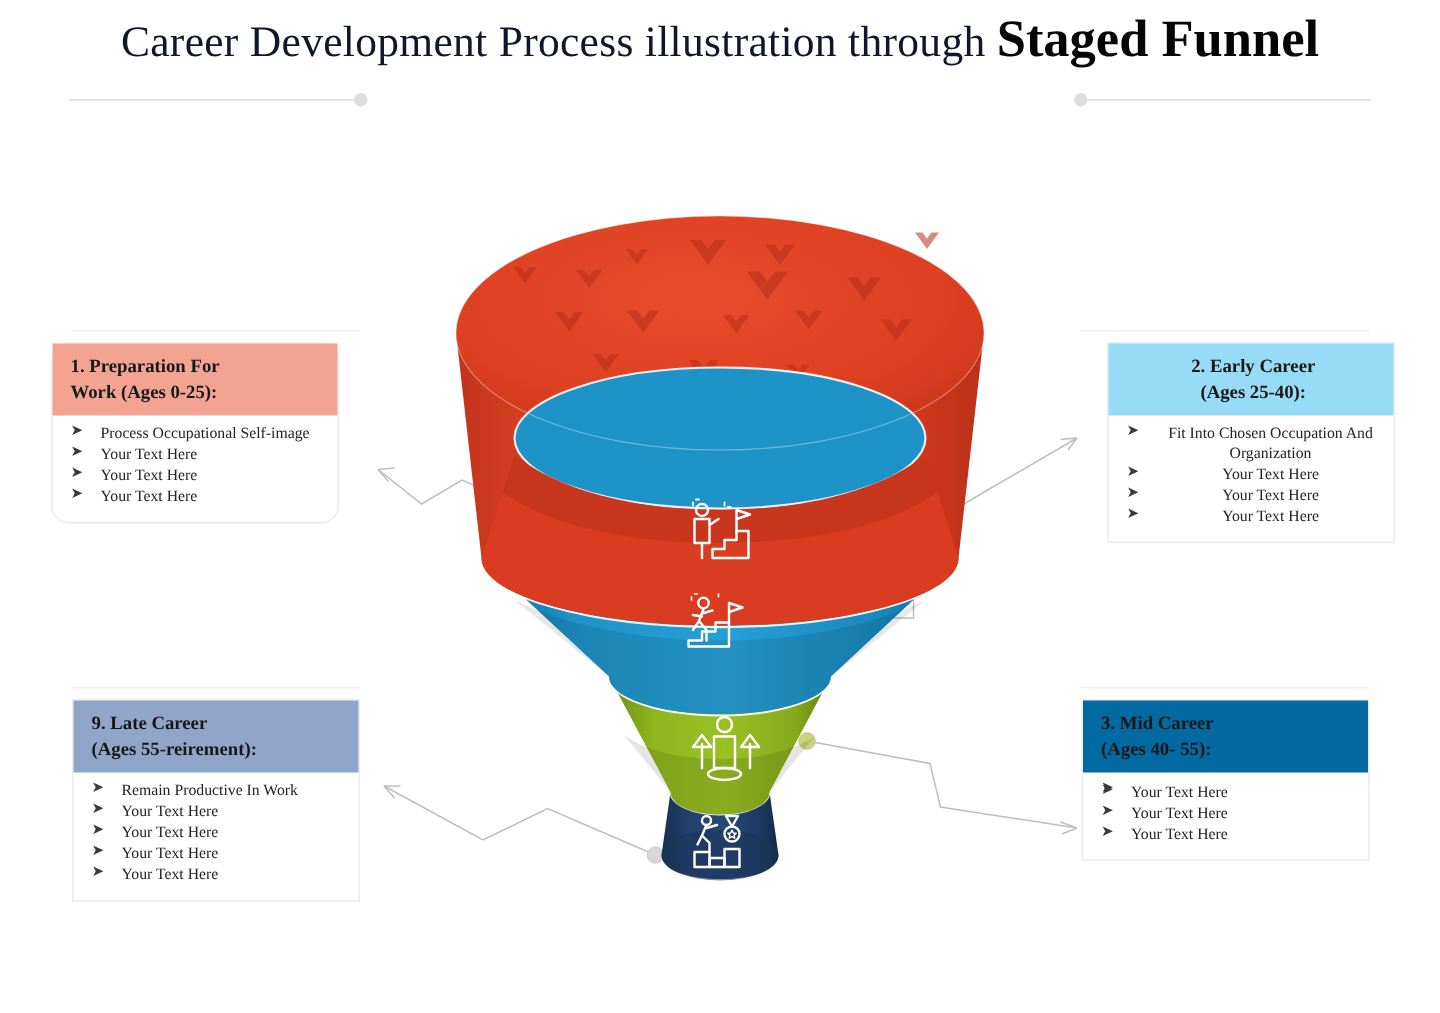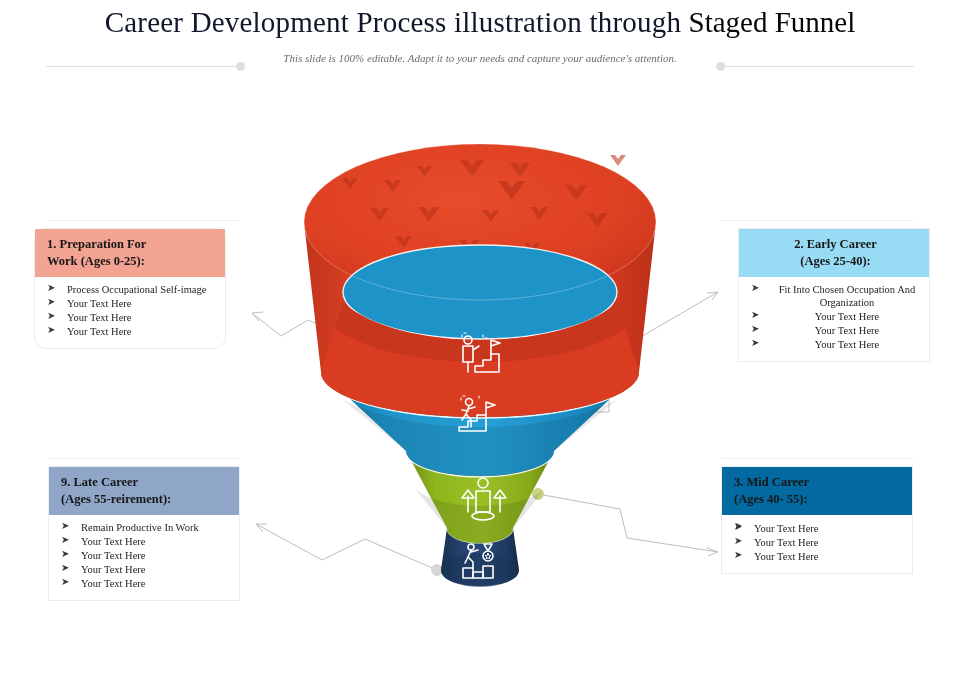--- a/index.html
+++ b/index.html
@@ -24,22 +24,22 @@
     text-align: center;
   }
   #title-bar .t-normal {
     font-family: "Liberation Serif", serif;
     font-size: 29px;
     color: #0f172a;
     letter-spacing: 0.2px;
   }
   #title-bar .t-bold {
     font-family: "Liberation Serif", serif;
-    font-size: 29px;
-    font-weight: normal;
+    font-size: 35px;
+    font-weight: bold;
     color: #050505;
   }
   #subtitle {
     position: absolute;
     left: 0; top: 52px;
     width: 960px;
     text-align: center;
     font-family: "Liberation Serif", serif;
     font-style: italic;
     font-size: 11px;
@@ -128,21 +128,20 @@
   }
 </style>
 </head>
 <body>
 
 <div id="slide">
 
   <div id="title-bar">
     <span class="t-normal">Career Development Process illustration through </span><span class="t-bold">Staged Funnel</span>
   </div>
-  <div id="subtitle">This slide is 100% editable. Adapt it to your needs and capture your audience's attention.</div>
 
   <div class="deco-rule" id="deco-rule-left"></div>
   <div class="deco-dot" id="deco-dot-left"></div>
   <div class="deco-rule" id="deco-rule-right"></div>
   <div class="deco-dot" id="deco-dot-right"></div>
 
   <svg id="art" viewBox="0 0 960 675">
     <defs>
 
       <linearGradient id="g-red" x1="0" y1="0" x2="1" y2="0">

